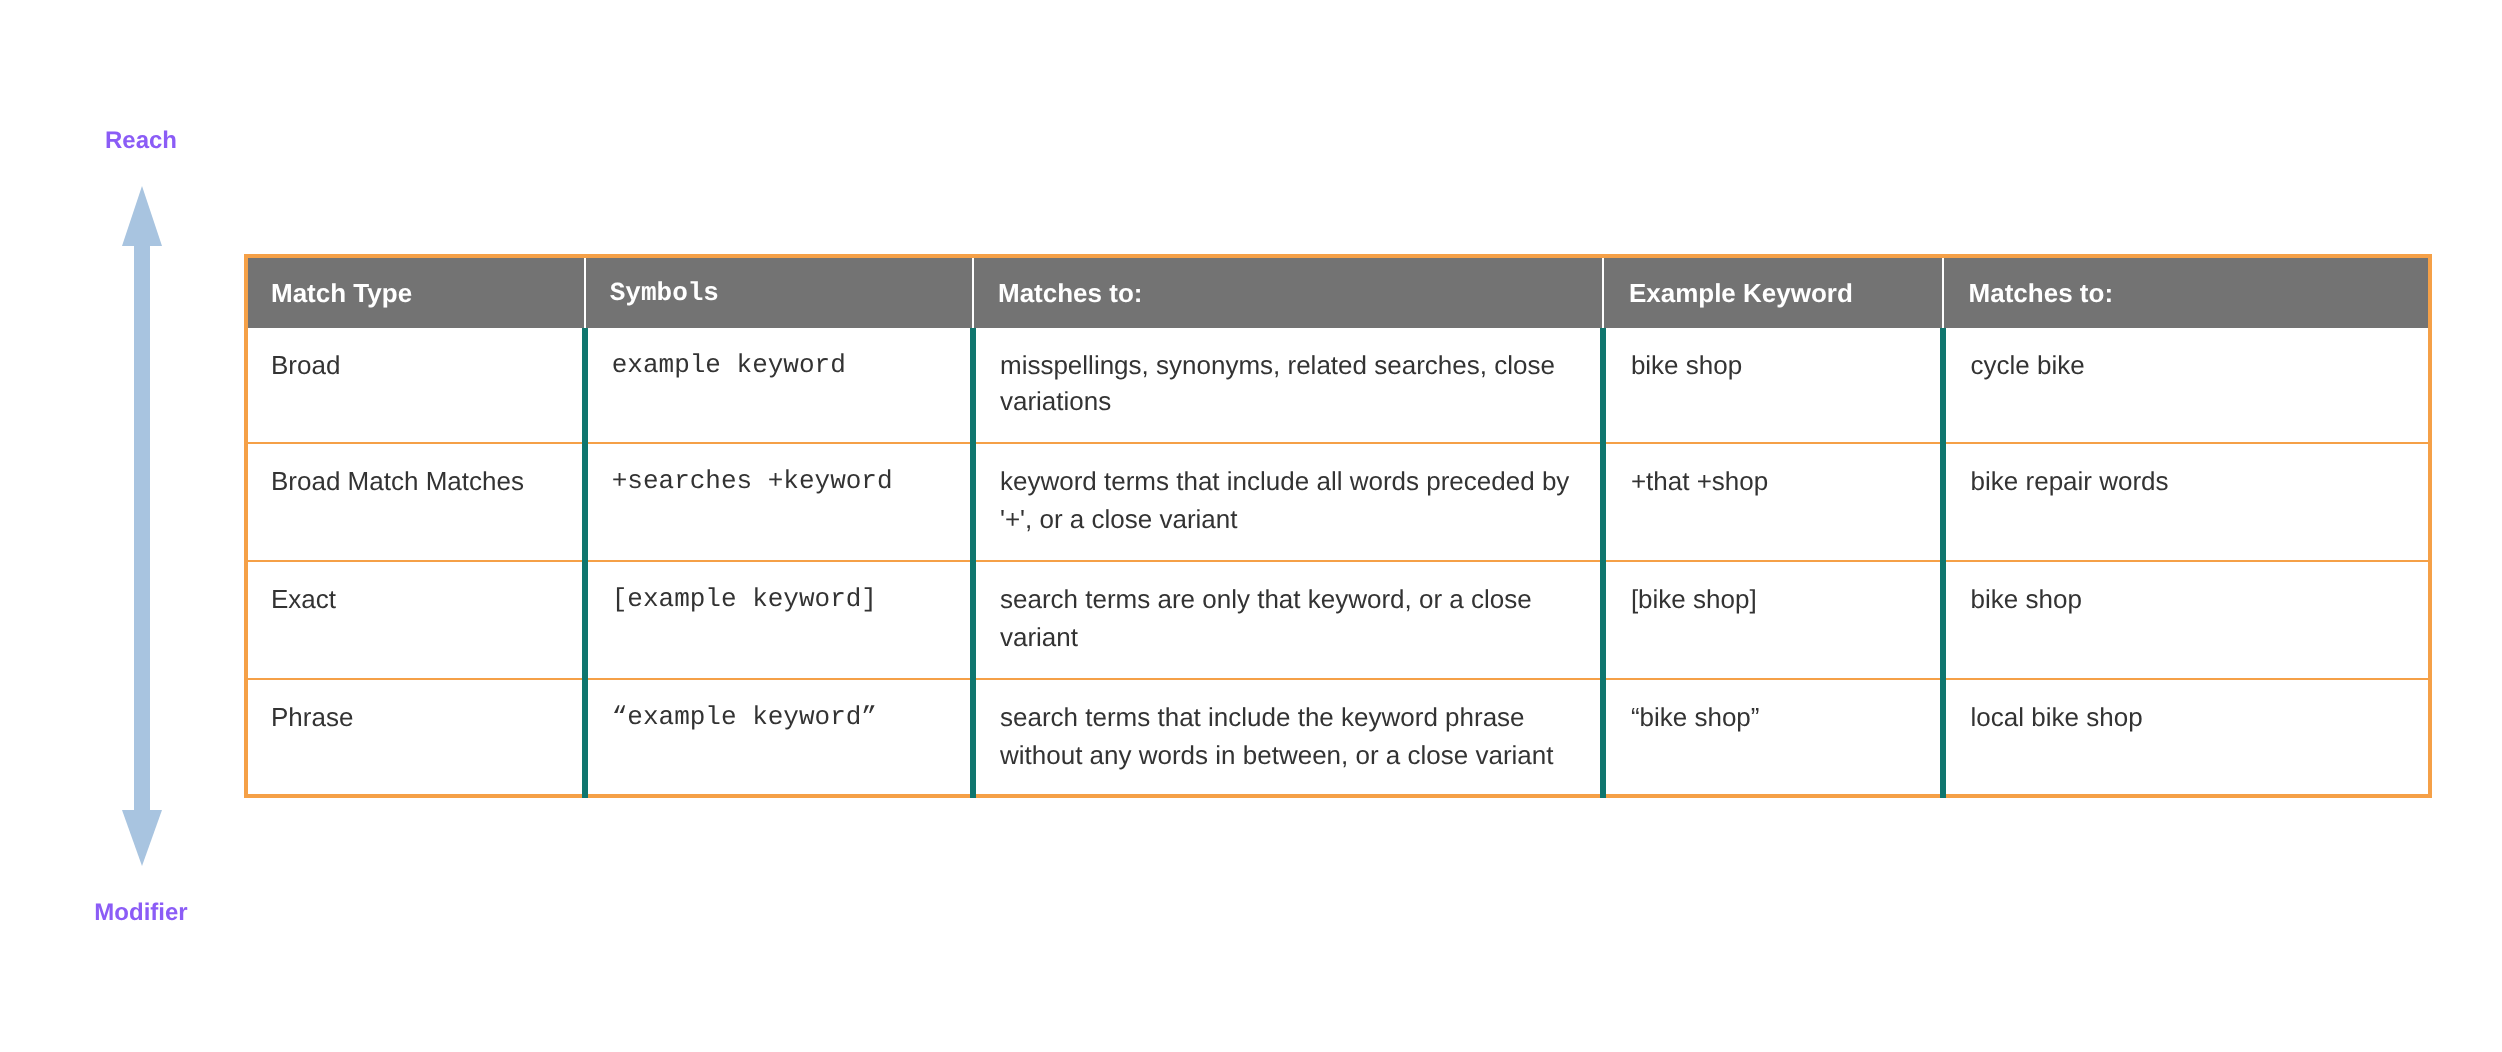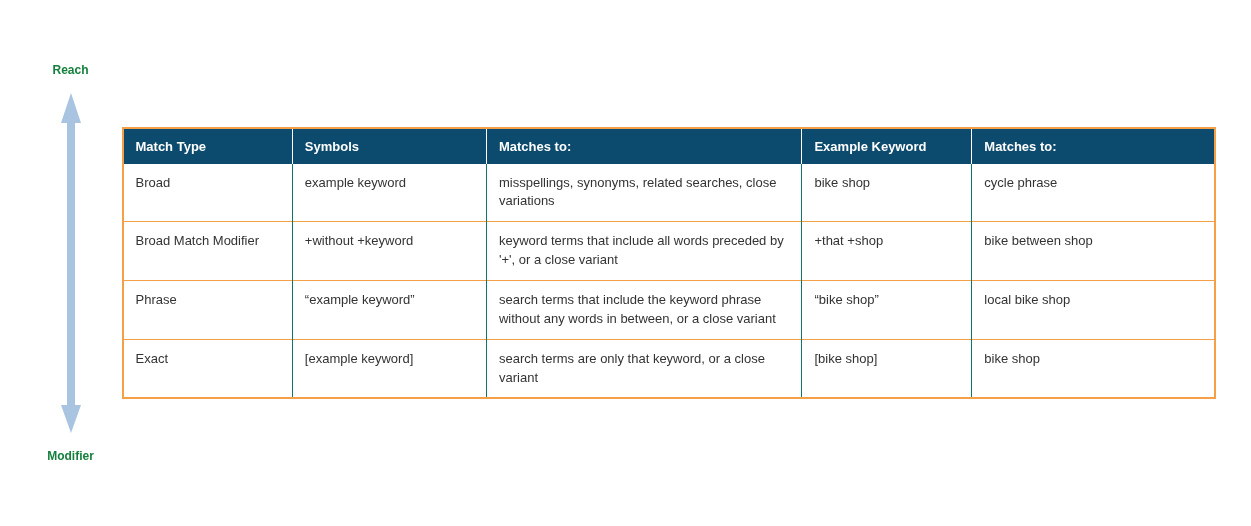--- a/index.html
+++ b/index.html
@@ -28,36 +28,36 @@
       display: flex;
       flex-direction: column;
       align-items: center;
       gap: 6px;
       width: 70px;
       flex-shrink: 0;
     }
     .arrow-label {
       font-size: 12px;
       font-weight: bold;
-      color: #15803d;
+      color: #8b5cf6;
       text-align: center;
     }
     .arrow-svg {
       flex: 1;
     }
     .table-wrapper {
       flex: 1;
     }
     table {
       width: 100%;
       border-collapse: collapse;
       border: 2px solid #f5a047;
     }
     thead tr {
-      background-color: #0c4a6e;
+      background-color: #737373;
     }
     thead th {
       color: #fff;
       font-weight: bold;
       padding: 10px 12px;
       text-align: left;
       border-right: 1px solid #fff;
       font-size: 13px;
     }
     thead th:last-child {
@@ -65,29 +65,29 @@
     }
     tbody tr {
       border-bottom: 1px solid #f5a047;
     }
     tbody tr:last-child {
       border-bottom: none;
     }
     tbody td {
       padding: 10px 12px;
       vertical-align: top;
-      border-right: 1px solid #0f766e;
+      border-right: 3px solid #0f766e;
       color: #333;
       line-height: 1.45;
     }
     tbody td:last-child {
       border-right: none;
     }
     .col-match-type { width: 14%; }
-    .col-symbols { width: 16%; }
+    .col-symbols { width: 16%; font-family: Liberation Mono, monospace; }
     .col-matches { width: 26%; }
     .col-example { width: 14%; }
     .col-matches2 { width: 20%; }
   </style>
 </head>
 <body>
 
 <div class="page-wrapper">
 
   <div class="arrow-container">
@@ -113,39 +113,39 @@
           <th class="col-example">Example Keyword</th>
           <th class="col-matches2">Matches to:</th>
         </tr>
       </thead>
       <tbody id="table-body">
       <tr>
             <td class="col-match-type">Broad</td>
             <td class="col-symbols">example keyword</td>
             <td class="col-matches">misspellings, synonyms, related searches, close variations</td>
             <td class="col-example">bike shop</td>
-            <td class="col-matches2">cycle phrase</td>
+            <td class="col-matches2">cycle bike</td>
           </tr>
           <tr>
-            <td class="col-match-type">Broad Match Modifier</td>
-            <td class="col-symbols">+without +keyword</td>
+            <td class="col-match-type">Broad Match Matches</td>
+            <td class="col-symbols">+searches +keyword</td>
             <td class="col-matches">keyword terms that include all words preceded by '+', or a close variant</td>
             <td class="col-example">+that +shop</td>
-            <td class="col-matches2">bike between shop</td>
+            <td class="col-matches2">bike repair words</td>
+          </tr>
+          <tr>
+            <td class="col-match-type">Exact</td>
+            <td class="col-symbols">[example keyword]</td>
+            <td class="col-matches">search terms are only that keyword, or a close variant</td>
+            <td class="col-example">[bike shop]</td>
+            <td class="col-matches2">bike shop</td>
           </tr>
           <tr>
             <td class="col-match-type">Phrase</td>
             <td class="col-symbols">“example keyword”</td>
             <td class="col-matches">search terms that include the keyword phrase without any words in between, or a close variant</td>
             <td class="col-example">“bike shop”</td>
             <td class="col-matches2">local bike shop</td>
           </tr>
-          <tr>
-            <td class="col-match-type">Exact</td>
-            <td class="col-symbols">[example keyword]</td>
-            <td class="col-matches">search terms are only that keyword, or a close variant</td>
-            <td class="col-example">[bike shop]</td>
-            <td class="col-matches2">bike shop</td>
-          </tr>
         </tbody>
     </table>
   </div>
 </div>
 
 </body></html>

